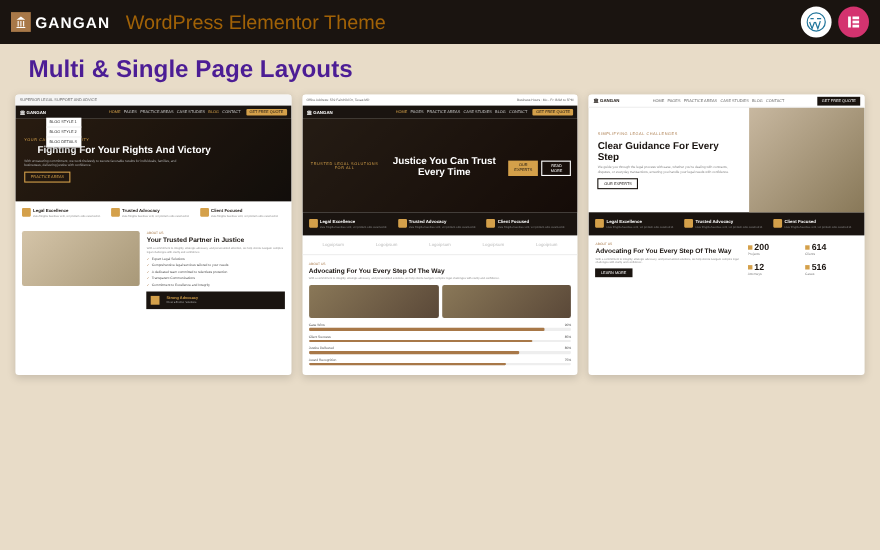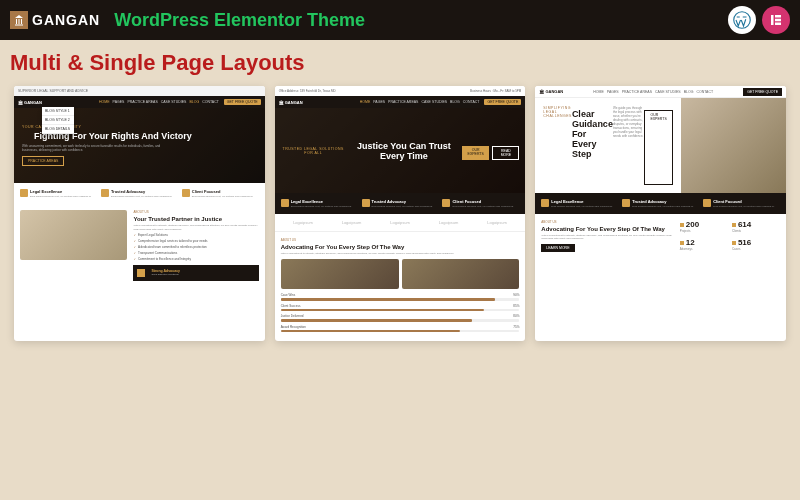--- a/index.html
+++ b/index.html
@@ -1,26 +1,26 @@
 <!DOCTYPE html>
 <html><head>
 <meta charset="utf-8">
 <style>
 *{margin:0;padding:0;box-sizing:border-box;font-family:Arial,sans-serif}
 body{background:#e8dcc8;width:800px;height:500px;overflow:hidden;position:relative}
 .header{background:#1a1410;height:40px;display:flex;align-items:center;padding:0 10px;gap:8px}
 .logo{display:flex;align-items:center;gap:4px}
 .logo-icon{width:18px;height:18px;background:#a87848;display:flex;align-items:center;justify-content:center}
 .logo-text{color:#fff;font-size:14px;font-weight:bold;letter-spacing:1px}
-.title{color:#22c55e;font-size:18px;font-weight:700;margin-left:6px}
+.title{color:#a16207;font-size:18px;font-weight:400;margin-left:6px}
 .badges{margin-left:auto;display:flex;gap:6px}
 .badge{width:28px;height:28px;border-radius:50%;display:flex;align-items:center;justify-content:center}
 .wp{background:#fff;color:#21759b}
 .el{background:#d4336f;color:#fff}
-.subtitle{font-size:22px;font-weight:bold;color:#b91c1c;padding:10px 10px}
+.subtitle{font-size:22px;font-weight:bold;color:#4c1d95;padding:10px 26px}
 .cards{display:flex;gap:10px;padding:0 14px}
 .card{background:#fff;flex:1;border-radius:3px;overflow:hidden;box-shadow:0 2px 8px rgba(0,0,0,0.15);font-size:5px}
 .c-top{background:#f5f5f5;height:10px;display:flex;align-items:center;padding:0 4px;gap:2px;font-size:3.5px;color:#666}
 .c-nav{background:#1a1410;height:12px;display:flex;align-items:center;padding:0 4px;gap:3px}
 .c-nav-logo{display:flex;align-items:center;gap:1px;color:#fff;font-size:4px;font-weight:bold}
 .c-nav-items{display:flex;gap:3px;font-size:3.5px;color:#ccc;margin-left:auto}
 .c-nav-items span{cursor:pointer}
 .c-nav-btn{background:#d4a04a;color:#1a1410;padding:1px 3px;font-size:3.5px;margin-left:2px;border-radius:1px}
 .hero{position:relative;height:75px;background:linear-gradient(135deg,#3a2818,#1a1410);color:#fff;padding:8px;display:flex;flex-direction:column;justify-content:center}
 .hero-over{position:absolute;inset:0;background:rgba(0,0,0,0.3)}
@@ -68,21 +68,21 @@
 .prog{margin-top:2px}
 .prog-row{display:flex;justify-content:space-between;font-size:3px;color:#555;margin-bottom:1px}
 .prog-bar{height:2.5px;background:#eee;border-radius:1px;margin-bottom:3px}
 .prog-fill{height:100%;background:#a87848;border-radius:1px}
 
 
 .c3-top{background:#fff;height:12px;border-bottom:0.5px solid #eee;display:flex;align-items:center;padding:0 4px;justify-content:space-between}
 .c3-nav{display:flex;gap:3px;font-size:3.5px;color:#666}
 .c3-btn{background:#1a1410;color:#fff;font-size:3.5px;padding:2px 4px}
 .hero3{display:flex;height:95px}
-.hero3-l{flex:1;padding:8px;display:flex;flex-direction:row;justify-content:center}
+.hero3-l{flex:1;padding:8px;display:flex;flex-direction:column;justify-content:center}
 .hero3-l .hero-tag{color:#a87848}
 .hero3-l h2{font-size:9px;color:#1a1410;margin:3px 0}
 .hero3-l p{font-size:3px;color:#888}
 .hero3-r{width:42%;background:linear-gradient(135deg,#c8b8a0,#887858)}
 .feat3{background:#1a1410;display:flex;padding:6px;gap:4px}
 .feat3 .feat-txt h4{color:#fff}
 .stats{display:flex;padding:6px;gap:4px}
 .stats-l{flex:1}
 .stats-r{width:42%;display:grid;grid-template-columns:1fr 1fr;gap:4px}
 .stat{text-align:left}

